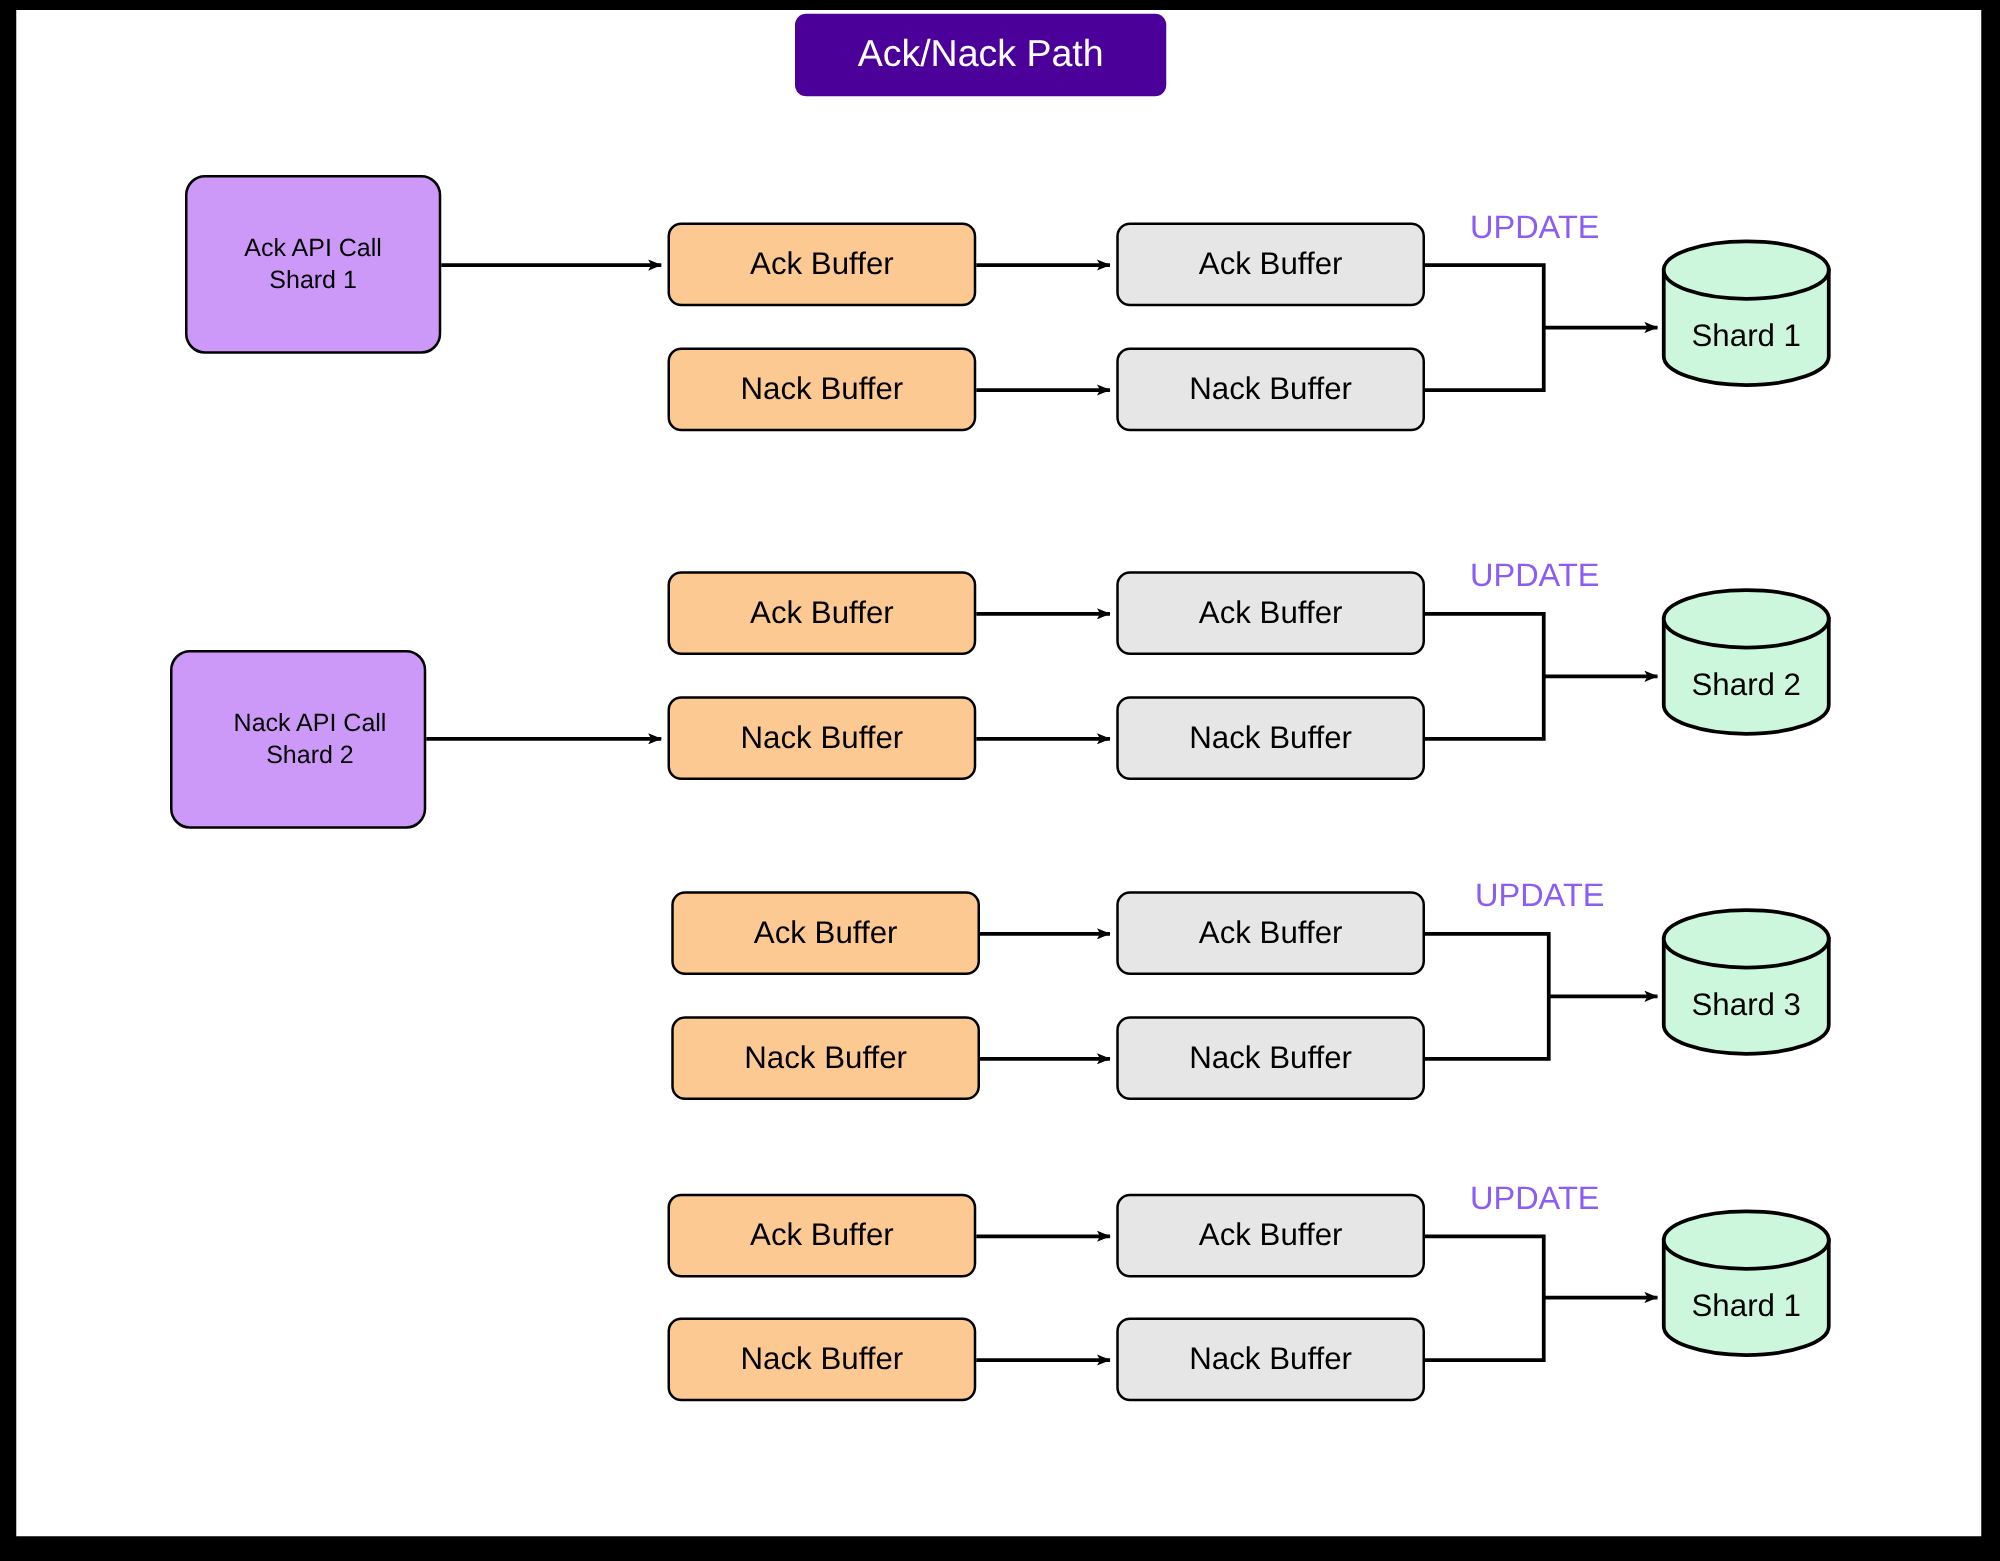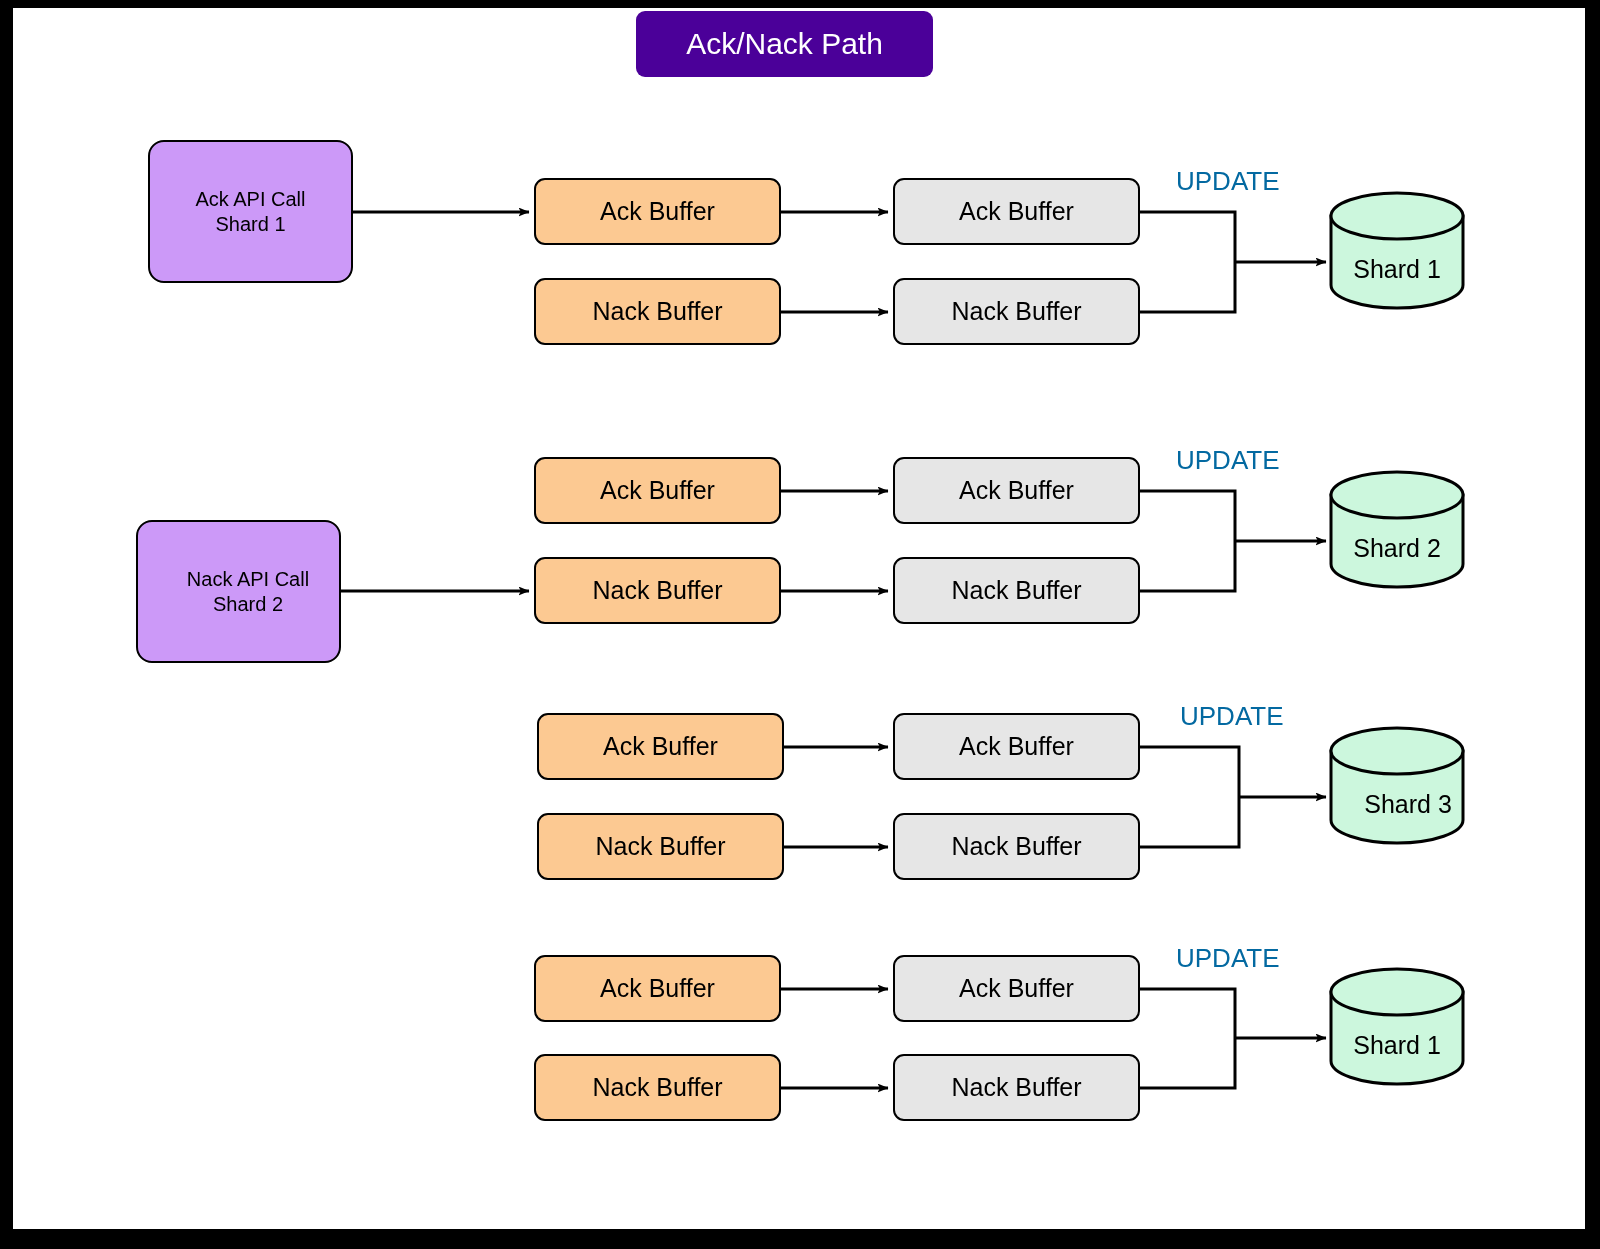--- a/index.html
+++ b/index.html
@@ -61,21 +61,21 @@
   }
   .buf-gray {
     background: #e6e6e6;
     border: 2.5px solid #000000;
     border-radius: 11px;
     font-size: 25px;
   }
   .update-label {
     position: absolute;
     font-size: 26px;
-    color: #0369a1;
+    color: #8b5cf6;
     white-space: nowrap;
   }
   .shard-label {
     position: absolute;
     font-size: 25px;
     color: #000000;
     white-space: nowrap;
     text-align: center;
     pointer-events: none;
   }
@@ -178,17 +178,17 @@
 
         <g>
           <path d="M1318,984 L1318,1053 A66,23 0 0 0 1450,1053 L1450,984 Z"></path>
           <ellipse cx="1384" cy="984" rx="66" ry="23"></ellipse>
         </g>
       </g>
     </svg>
 
     <div class="shard-label" style="left:1318px; top:247px; width:132px;">Shard 1</div>
     <div class="shard-label" style="left:1318px; top:526px; width:132px;">Shard 2</div>
-    <div class="shard-label" style="left:1318px; top:782px; width:132px;padding-left:11px;">Shard 3</div>
+    <div class="shard-label" style="left:1318px; top:782px; width:132px;">Shard 3</div>
     <div class="shard-label" style="left:1318px; top:1023px; width:132px;">Shard 1</div>
 
   </div>
 </div>
 
 </body></html>

